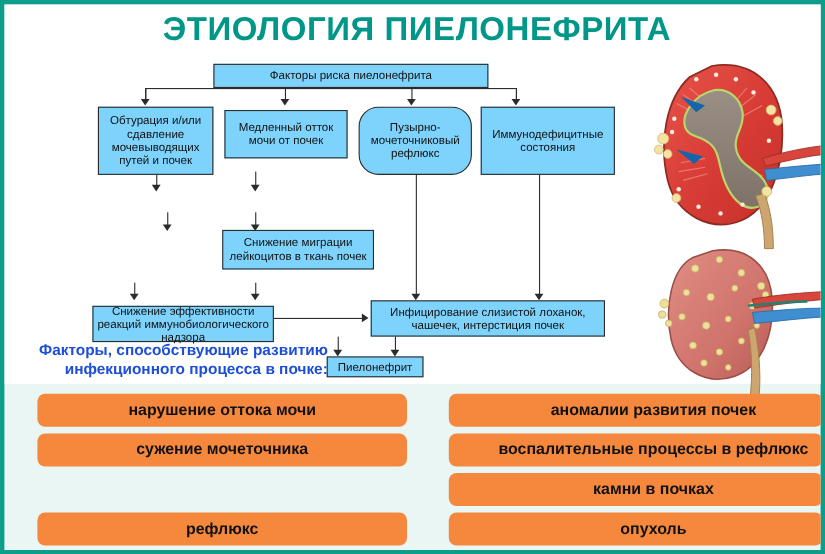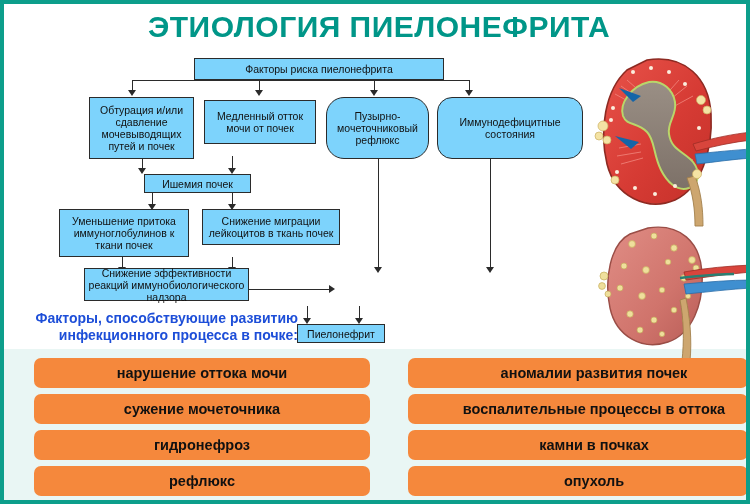--- a/index.html
+++ b/index.html
@@ -233,57 +233,54 @@
 
   <div class="fbox" style="left:85px;top:93px;width:105px;height:62px;">
     <span class="inner">Обтурация и/или сдавление мочевыводящих путей и почек</span>
   </div>
   <div class="fbox" style="left:200px;top:96px;width:112px;height:44px;">
     <span class="inner">Медленный отток мочи от почек</span>
   </div>
   <div class="fbox" style="left:322px;top:93px;width:103px;height:62px;border-radius:18px;">
     <span class="inner">Пузырно-мочеточниковый рефлюкс</span>
   </div>
-  <div class="fbox" style="left:433px;top:93px;width:146px;height:62px;border-radius:15px;">
+  <div class="fbox" style="left:433px;top:93px;width:122px;height:62px;">
     <span class="inner">Иммунодефицитные состояния</span>
   </div>
 
   <div class="vline" style="left:138px;top:155px;height:11px;"></div>
   <div class="arrowdown" style="left:134px;top:164px;"></div>
   <div class="vline" style="left:228px;top:152px;height:14px;"></div>
   <div class="arrowdown" style="left:224px;top:164px;"></div>
 
-  <div class="fbox thin" style="left:140px;top:170px;width:107px;height:19px;">
-    <span class="inner">Ишемия почек</span>
-  </div>
 
   <div class="vline" style="left:148px;top:189px;height:13px;"></div>
   <div class="arrowdown" style="left:144px;top:200px;"></div>
   <div class="vline" style="left:228px;top:189px;height:13px;"></div>
   <div class="arrowdown" style="left:224px;top:200px;"></div>
 
-  <div class="fbox" style="left:55px;top:205px;width:130px;height:48px;">
-    <span class="inner">Уменьшение притока иммуноглобулинов к ткани почек</span>
-  </div>
   <div class="fbox" style="left:198px;top:205px;width:138px;height:36px;">
     <span class="inner">Снижение миграции лейкоцитов в ткань почек</span>
   </div>
 
   <div class="vline" style="left:118px;top:253px;height:12px;"></div>
   <div class="arrowdown" style="left:114px;top:263px;"></div>
   <div class="vline" style="left:228px;top:253px;height:12px;"></div>
   <div class="arrowdown" style="left:224px;top:263px;"></div>
 
   <div class="vline" style="left:374px;top:155px;height:110px;"></div>
   <div class="arrowdown" style="left:370px;top:263px;"></div>
   <div class="vline" style="left:486px;top:155px;height:110px;"></div>
   <div class="arrowdown" style="left:482px;top:263px;"></div>
 
-  <div class="fbox" style="left:80px;top:264px;width:165px;height:33px;">
+  <div class="fbox" style="left:80px;top:274px;width:165px;height:33px;">
     <span class="inner">Снижение эффективности реакций иммунобиологического надзора</span>
+  </div>
+  <div class="fbox" style="left:333px;top:269px;width:213px;height:33px;">
+    <span class="inner">Инфицирование слизистой лоханок, чашечек, интерстиция почек</span>
   </div>
 
   <div class="hline" style="left:245px;top:285px;width:80px;"></div>
   <div class="arrowright" style="left:325px;top:281px;"></div>
 
   <div class="vline" style="left:303px;top:302px;height:14px;"></div>
   <div class="arrowdown" style="left:299px;top:314px;"></div>
   <div class="vline" style="left:355px;top:302px;height:14px;"></div>
   <div class="arrowdown" style="left:351px;top:314px;"></div>
 
@@ -295,32 +292,29 @@
     <div>Факторы, способствующие развитию</div>
     <div>инфекционного процесса в почке:</div>
   </div>
 
   <div class="pill left" style="top:354px;">
     <span>нарушение оттока мочи</span>
   </div>
   <div class="pill left" style="top:390px;">
     <span>сужение мочеточника</span>
   </div>
-  <div class="pill left" style="top:426px;">
-    <span>гидронефроз</span>
-  </div>
   <div class="pill left" style="top:462px;">
     <span>рефлюкс</span>
   </div>
 
   <div class="pill right" style="top:354px;">
     <span>аномалии развития почек</span>
   </div>
   <div class="pill right" style="top:390px;">
-    <span>воспалительные процессы в оттока</span>
+    <span>воспалительные процессы в рефлюкс</span>
   </div>
   <div class="pill right" style="top:426px;">
     <span>камни в почках</span>
   </div>
   <div class="pill right" style="top:462px;">
     <span>опухоль</span>
   </div>
 
 </div>
 

